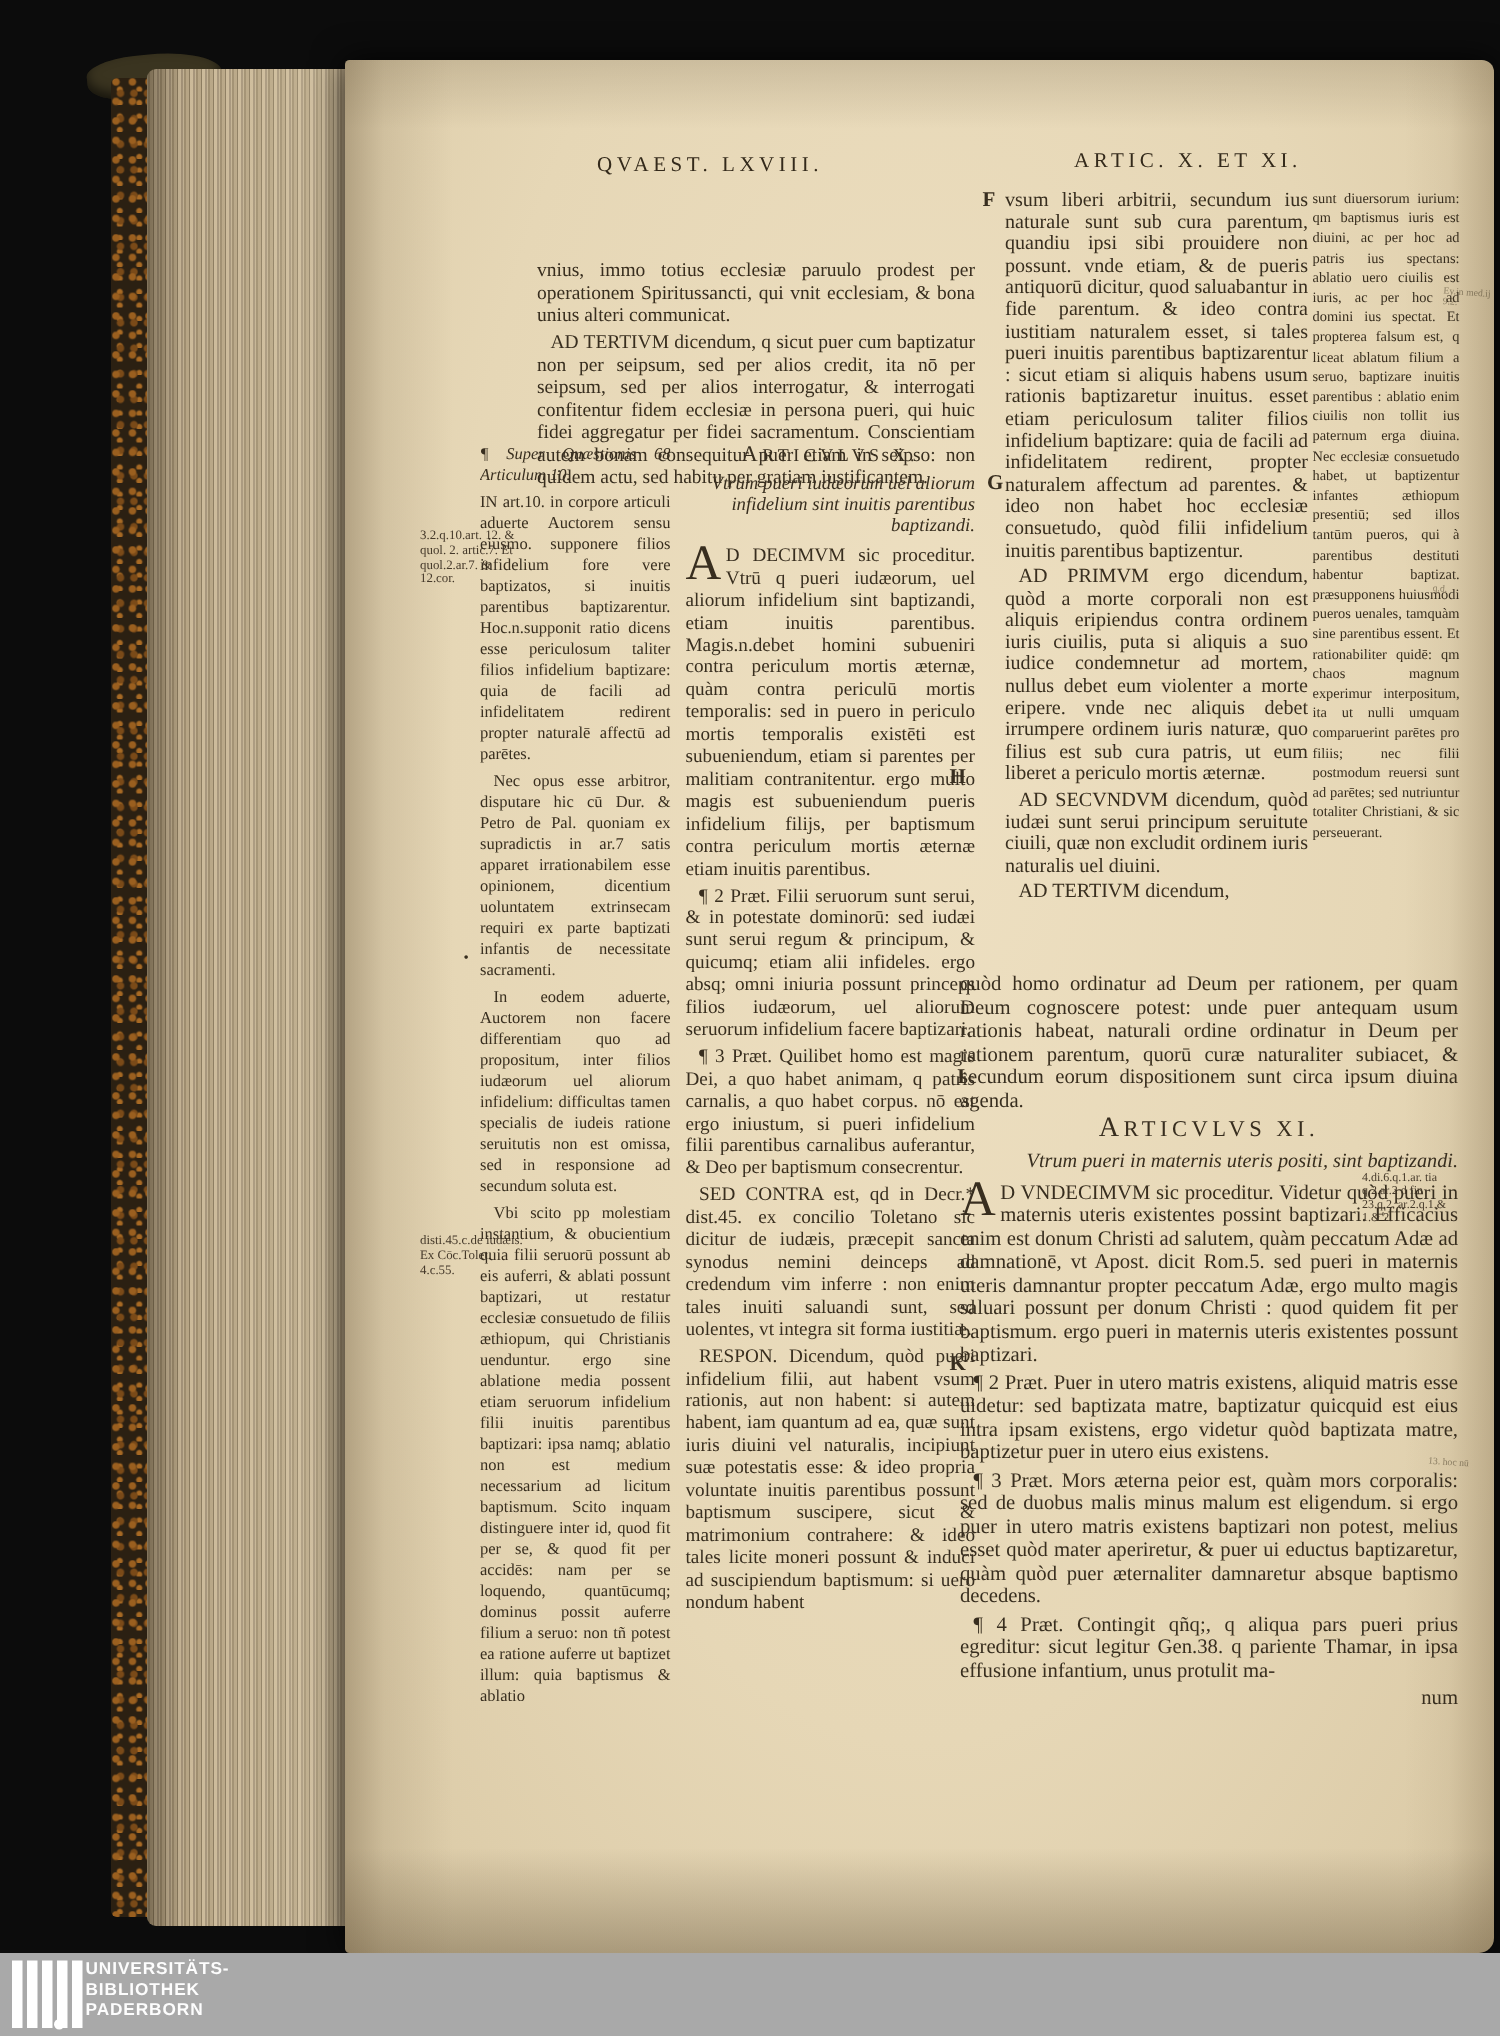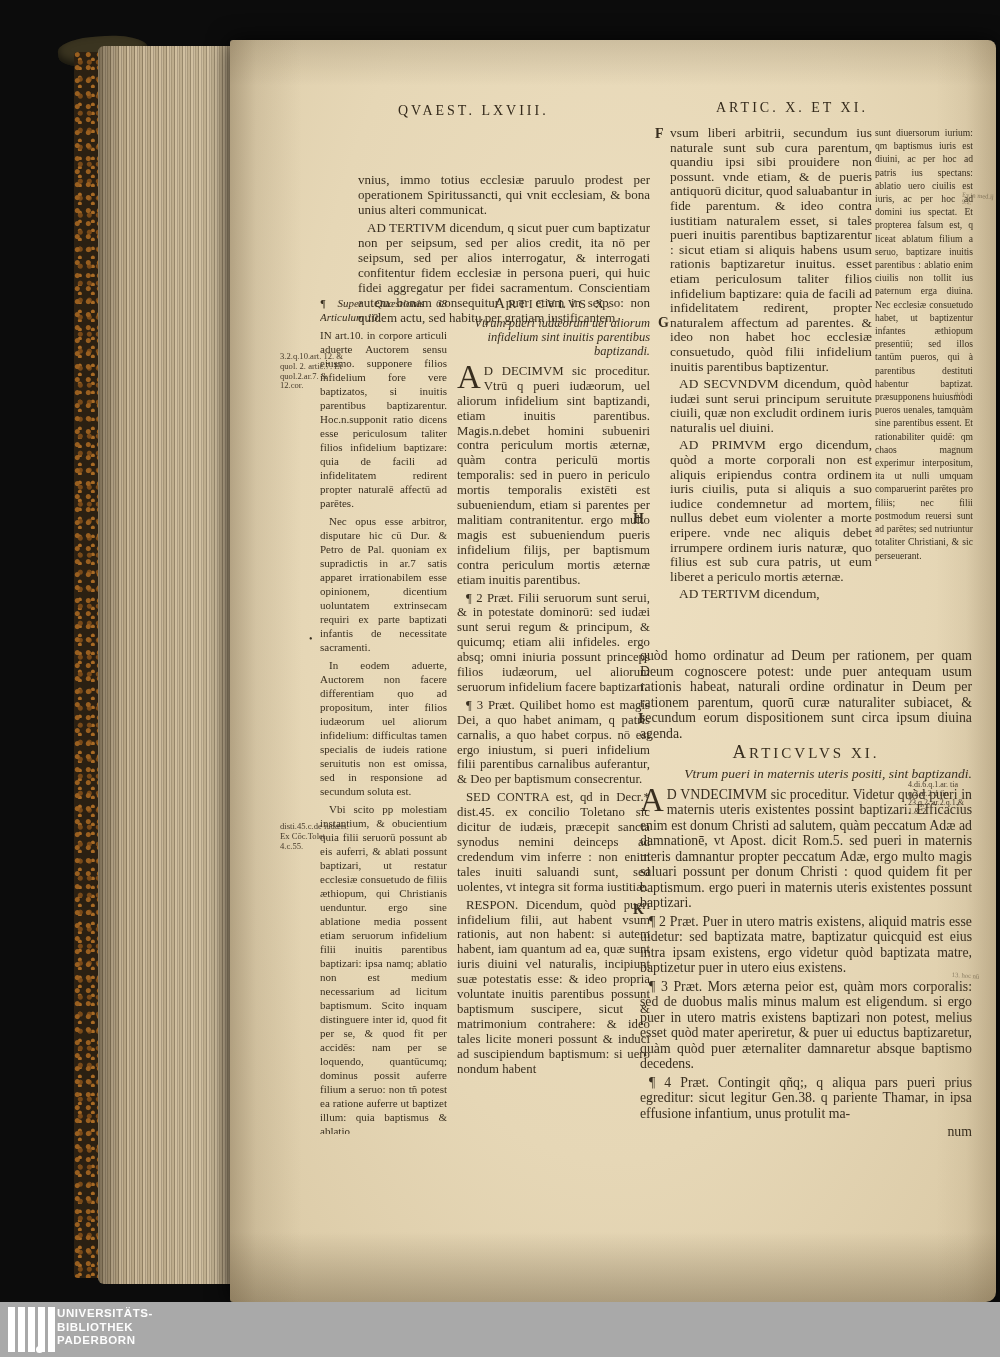--- a/index.html
+++ b/index.html
@@ -110,22 +110,22 @@
     <p class="subtitle">Vtrum pueri iudæorum uel aliorum infidelium sint inuitis parentibus baptizandi.</p>
     <p class="noindent"><span class="dropcap">A</span><span>D DECIMVM sic proceditur. Vtrū q pueri iudæorum, uel aliorum infidelium sint baptizandi, etiam inuitis parentibus. Magis.n.debet homini subueniri contra periculum mortis æternæ, quàm contra periculū mortis temporalis: sed in puero in periculo mortis temporalis existēti est subueniendum, etiam si parentes per malitiam contranitentur. ergo multo magis est subueniendum pueris infidelium filijs, per baptismum contra periculum mortis æternæ etiam inuitis parentibus.</span></p>
     <p>¶ 2 Præt. Filii seruorum sunt serui, &amp; in potestate dominorū: sed iudæi sunt serui regum &amp; principum, &amp; quicumq; etiam alii infideles. ergo absq; omni iniuria possunt princeps filios iudæorum, uel aliorum seruorum infidelium facere baptizari.</p>
     <p>¶ 3 Præt. Quilibet homo est magis Dei, a quo habet animam, q patris carnalis, a quo habet corpus. nō est ergo iniustum, si pueri infidelium filii parentibus carnalibus auferantur, &amp; Deo per baptismum consecrentur.</p>
     <p>SED CONTRA est, qd in Decr.* dist.45. ex concilio Toletano sic dicitur de iudæis, præcepit sancta synodus nemini deinceps ad credendum vim inferre : non enim tales inuiti saluandi sunt, sed uolentes, vt integra sit forma iustitiæ.</p>
     <p>RESPON. Dicendum, quòd pueri infidelium filii, aut habent vsum rationis, aut non habent: si autem habent, iam quantum ad ea, quæ sunt iuris diuini vel naturalis, incipiunt suæ potestatis esse: &amp; ideo propria voluntate inuitis parentibus possunt baptismum suscipere, sicut &amp; matrimonium contrahere: &amp; ideo tales licite moneri possunt &amp; induci ad suscipiendum baptismum: si uero nondum habent</p>
   </div>
 
   <div id="col2" class="blk ink">
     <p class="noindent">vsum liberi arbitrii, secundum ius naturale sunt sub cura parentum, quandiu ipsi sibi prouidere non possunt. vnde etiam, &amp; de pueris antiquorū dicitur, quod saluabantur in fide parentum. &amp; ideo contra iustitiam naturalem esset, si tales pueri inuitis parentibus baptizarentur : sicut etiam si aliquis habens usum rationis baptizaretur inuitus. esset etiam periculosum taliter filios infidelium baptizare: quia de facili ad infidelitatem redirent, propter naturalem affectum ad parentes. &amp; ideo non habet hoc ecclesiæ consuetudo, quòd filii infidelium inuitis parentibus baptizentur.</p>
+    <p>AD PRIMVM ergo dicendum, quòd a morte corporali non est aliquis eripiendus contra ordinem iuris ciuilis, puta si aliquis a suo iudice condemnetur ad mortem, nullus debet eum violenter a morte eripere. vnde nec aliquis debet irrumpere ordinem iuris naturæ, quo filius est sub cura patris, ut eum liberet a periculo mortis æternæ.</p>
     <p>AD SECVNDVM dicendum, quòd iudæi sunt serui principum seruitute ciuili, quæ non excludit ordinem iuris naturalis uel diuini.</p>
-    <p>AD PRIMVM ergo dicendum, quòd a morte corporali non est aliquis eripiendus contra ordinem iuris ciuilis, puta si aliquis a suo iudice condemnetur ad mortem, nullus debet eum violenter a morte eripere. vnde nec aliquis debet irrumpere ordinem iuris naturæ, quo filius est sub cura patris, ut eum liberet a periculo mortis æternæ.</p>
     <p>AD TERTIVM dicendum,</p>
   </div>
 
   <div id="right-margin" class="blk ink">
     <p class="noindent">sunt diuersorum iurium: qm baptismus iuris est diuini, ac per hoc ad patris ius spectans: ablatio uero ciuilis est iuris, ac per hoc ad domini ius spectat. Et propterea falsum est, q liceat ablatum filium a seruo, baptizare inuitis parentibus : ablatio enim ciuilis non tollit ius paternum erga diuina. Nec ecclesiæ consuetudo habet, ut baptizentur infantes æthiopum presentiū; sed illos tantūm pueros, qui à parentibus destituti habentur baptizat. præsupponens huiusmodi pueros uenales, tamquàm sine parentibus essent. Et rationabiliter quidē: qm chaos magnum experimur interpositum, ita ut nulli umquam comparuerint parētes pro filiis; nec filii postmodum reuersi sunt ad parētes; sed nutriuntur totaliter Christiani, &amp; sic perseuerant.</p>
   </div>
 
   <div id="wide-block" class="blk ink">
     <p class="noindent">quòd homo ordinatur ad Deum per rationem, per quam Deum cognoscere potest: unde puer antequam usum rationis habeat, naturali ordine ordinatur in Deum per rationem parentum, quorū curæ naturaliter subiacet, &amp; secundum eorum dispositionem sunt circa ipsum diuina agenda.</p>
     <p class="section-heading">ARTICVLVS XI.</p>

